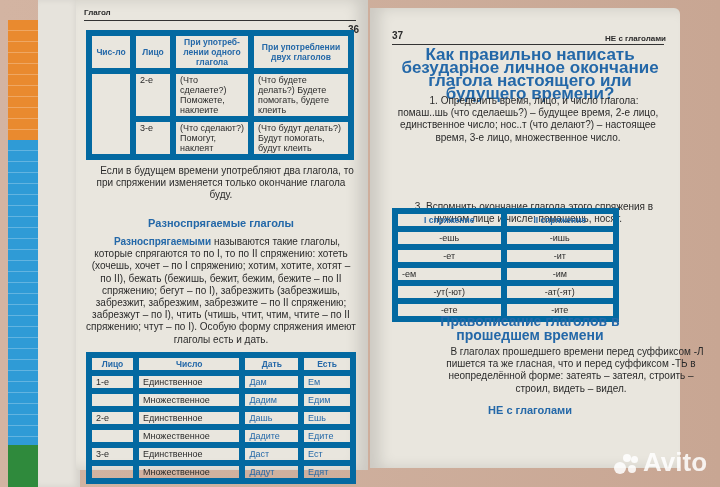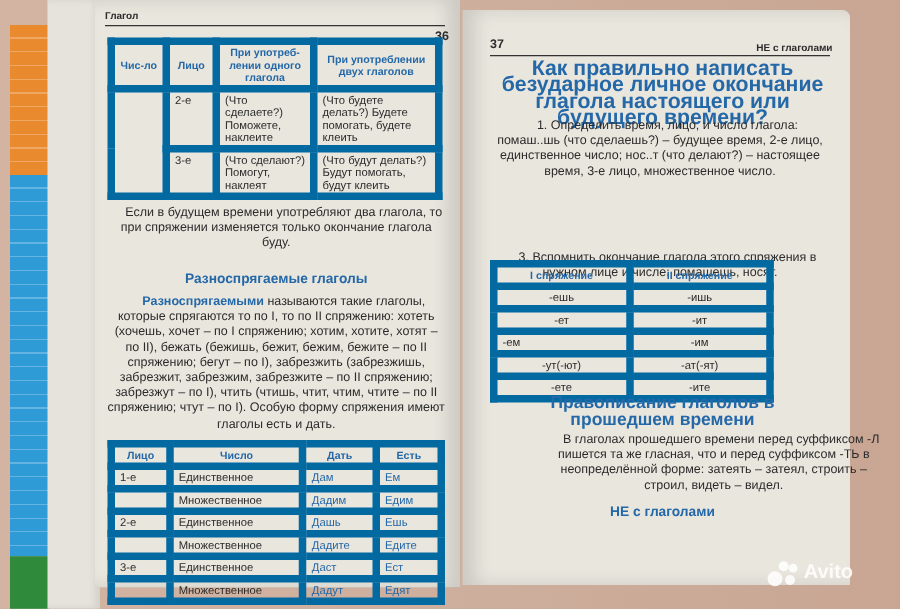--- a/index.html
+++ b/index.html
@@ -15,21 +15,21 @@
   .page.right{left:370px;top:8px;width:310px;height:460px;box-shadow:inset 10px 0 14px rgba(0,0,0,.12);border-radius:0 6px 0 0;}
   .blue{color:#2468a8;}
   .b{font-weight:bold;margin-top:16px;}
   .runhead{position:absolute;font-size:8px;font-weight:bold;}
   .hr{position:absolute;height:1px;background:#333;}
   table{border-collapse:collapse;position:absolute;font-size:9px;}
   td,th{border:6px solid #0369a1;padding:1px 4px;vertical-align:top;}
   th{color:#2468a8;font-weight:bold;text-align:center;vertical-align:middle;font-size:8.5px;}
   .para{position:absolute;font-size:10px;line-height:12.2px;text-align:center;}
   .hd{position:absolute;color:#2468a8;font-weight:bold;text-align:center;}
-  .avito{position:absolute;left:614px;top:447px;display:flex;align-items:center;gap:3px;color:rgba(255,255,255,.85);font-weight:bold;font-size:16px;}
+  .avito{position:absolute;left:614px;top:447px;display:flex;align-items:center;gap:3px;color:rgba(255,255,255,.85);font-weight:bold;font-size:26px;}
   .dots{position:relative;width:26px;height:22px;}
   .dots span{position:absolute;border-radius:50%;background:rgba(255,255,255,.85);}
 </style>
 </head>
 <body>
 
 <div class="wood"></div>
 <div class="spine">
   <div class="orange"></div>
   <div class="blue"></div>

